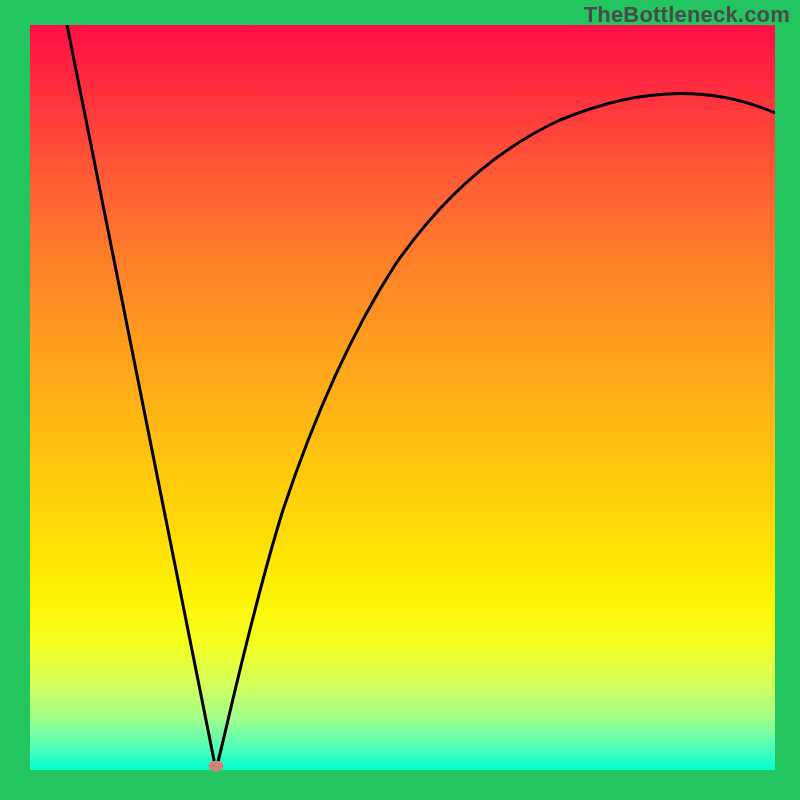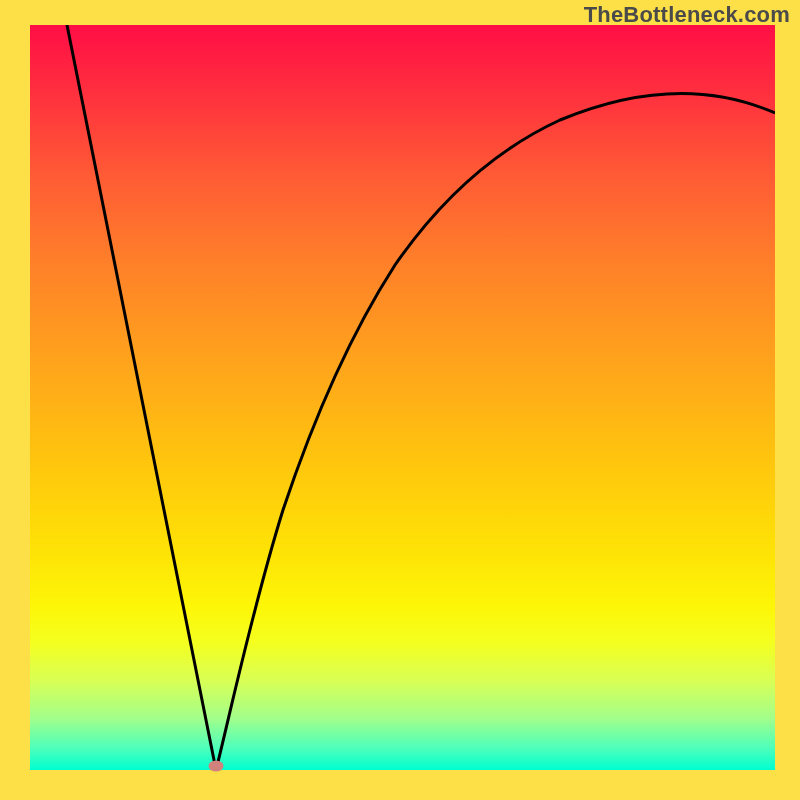--- a/index.html
+++ b/index.html
@@ -8,21 +8,21 @@
     width: 800px;
     height: 800px;
     background: #000;
     font-family: Arial, Helvetica, sans-serif;
     overflow: hidden;
   }
   .frame {
     position: relative;
     width: 800px;
     height: 800px;
-    background: #fde047;
+    background: #22c55e;
   }
   .watermark {
     position: absolute;
     top: 2px;
     right: 10px;
     color: #4a4a4a;
     font-size: 22px;
     font-weight: 600;
     letter-spacing: 0.2px;
     z-index: 5;

